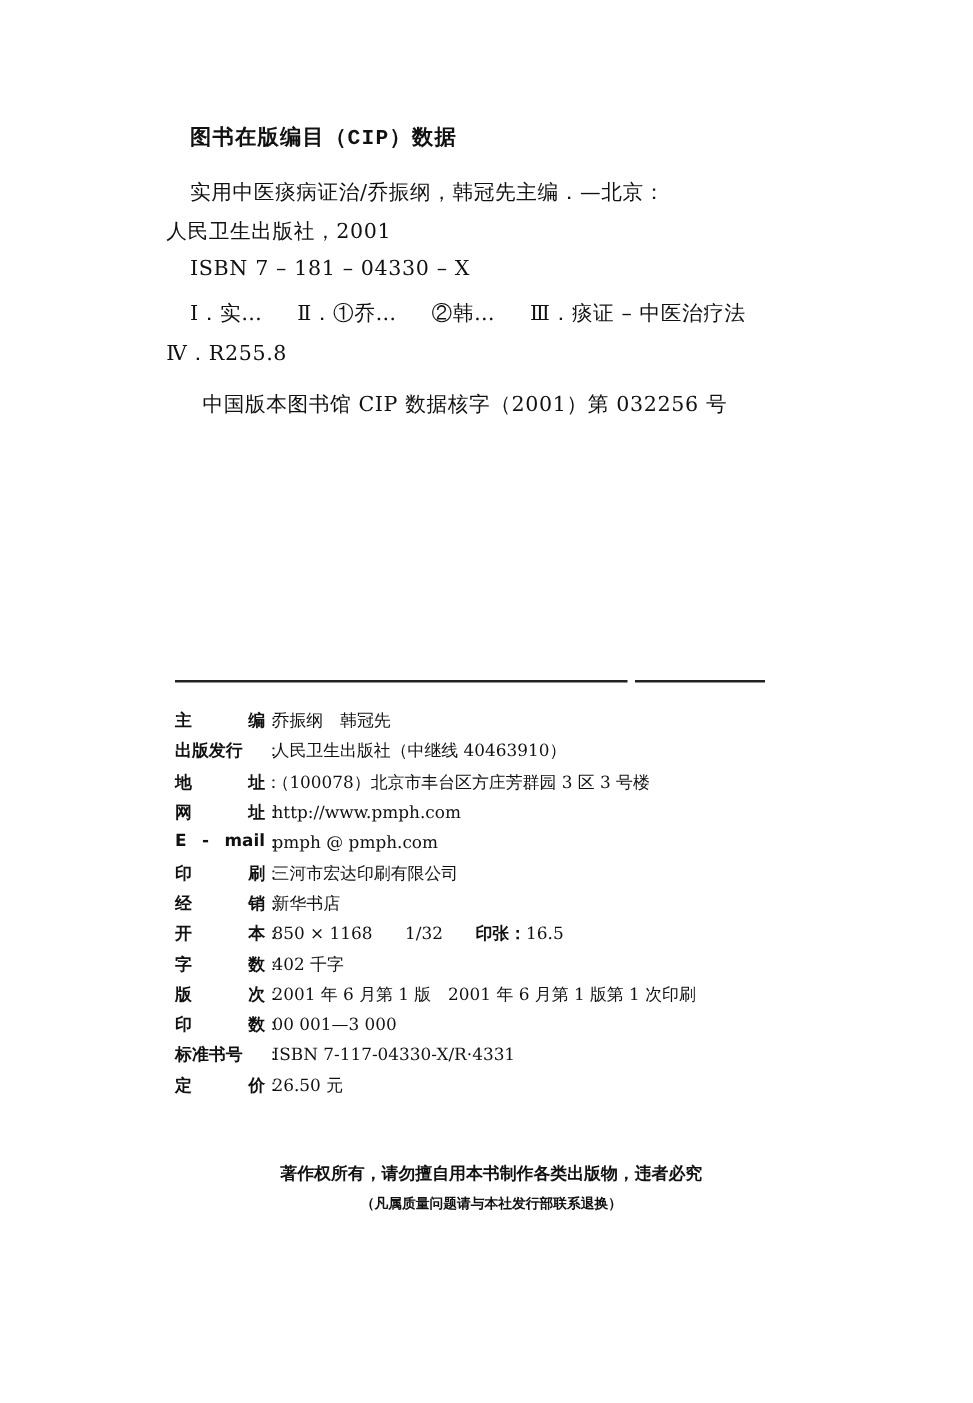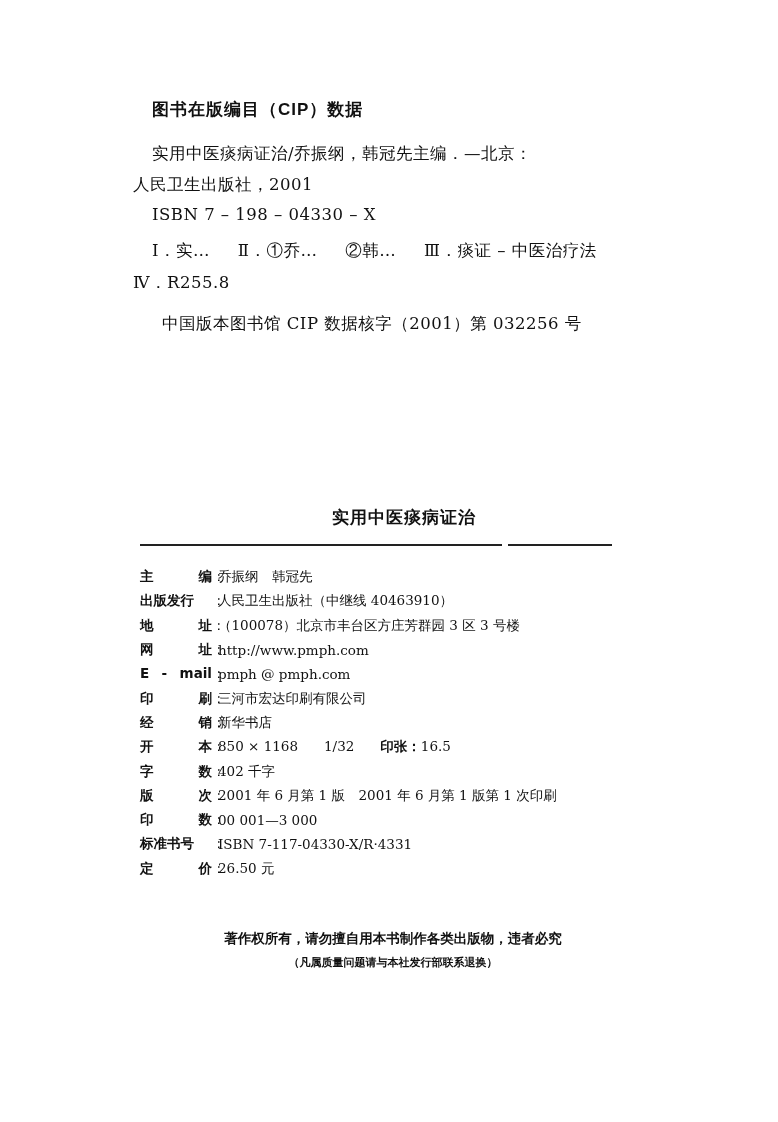--- a/index.html
+++ b/index.html
@@ -20,21 +20,21 @@
       left: 0; top: 0;
       width: 778px; height: 1122px;
     }
     
     .cip-title {
       position: absolute;
       left: 152px; top: 98px;
       font-size: 17px;
       font-weight: bold;
       letter-spacing: 1px;
-      font-family: Liberation Sans, sans-serif;
+      font-family: Liberation Mono, monospace;
     }
     .cip-line {
       position: absolute;
       font-size: 16.5px;
       white-space: nowrap;
       letter-spacing: 0.5px;
     }
     .cip-line.l1 { left: 152px; top: 143px; }
     .cip-line.l2 { left: 133px; top: 174px; }
     .cip-line.l3 { left: 152px; top: 205px; }
@@ -124,31 +124,30 @@
     }
   </style>
 </head>
 <body>
 
 <div class="page">
 
   <div class="cip-title">图书在版编目（CIP）数据</div>
   <div class="cip-line l1">实用中医痰病证治/乔振纲，韩冠先主编．—北京：</div>
   <div class="cip-line l2">人民卫生出版社，2001</div>
-  <div class="cip-line l3">ISBN 7 – 198 – 04330 – X</div>
+  <div class="cip-line l3">ISBN 7 – 181 – 04330 – X</div>
   <div class="cip-line l4">
     <span class="cls-item">Ⅰ．实…</span>
     <span class="cls-item">Ⅱ．①乔…</span>
     <span class="cls-item">②韩…</span>
     <span class="cls-item">Ⅲ．痰证 – 中医治疗法</span>
   </div>
   <div class="cip-line l5">Ⅳ．R255.8</div>
   <div class="cip-line l6">中国版本图书馆 CIP 数据核字（2001）第 032256 号</div>
 
-  <div class="book-title">实用中医痰病证治</div>
   <div class="rule r1"></div>
   <div class="rule r2"></div>
 
   <div class="colophon">
 
     <div class="row">
       <div class="label-wrap">
           <span class="label">
             <span>主</span>
             <span>编</span>

